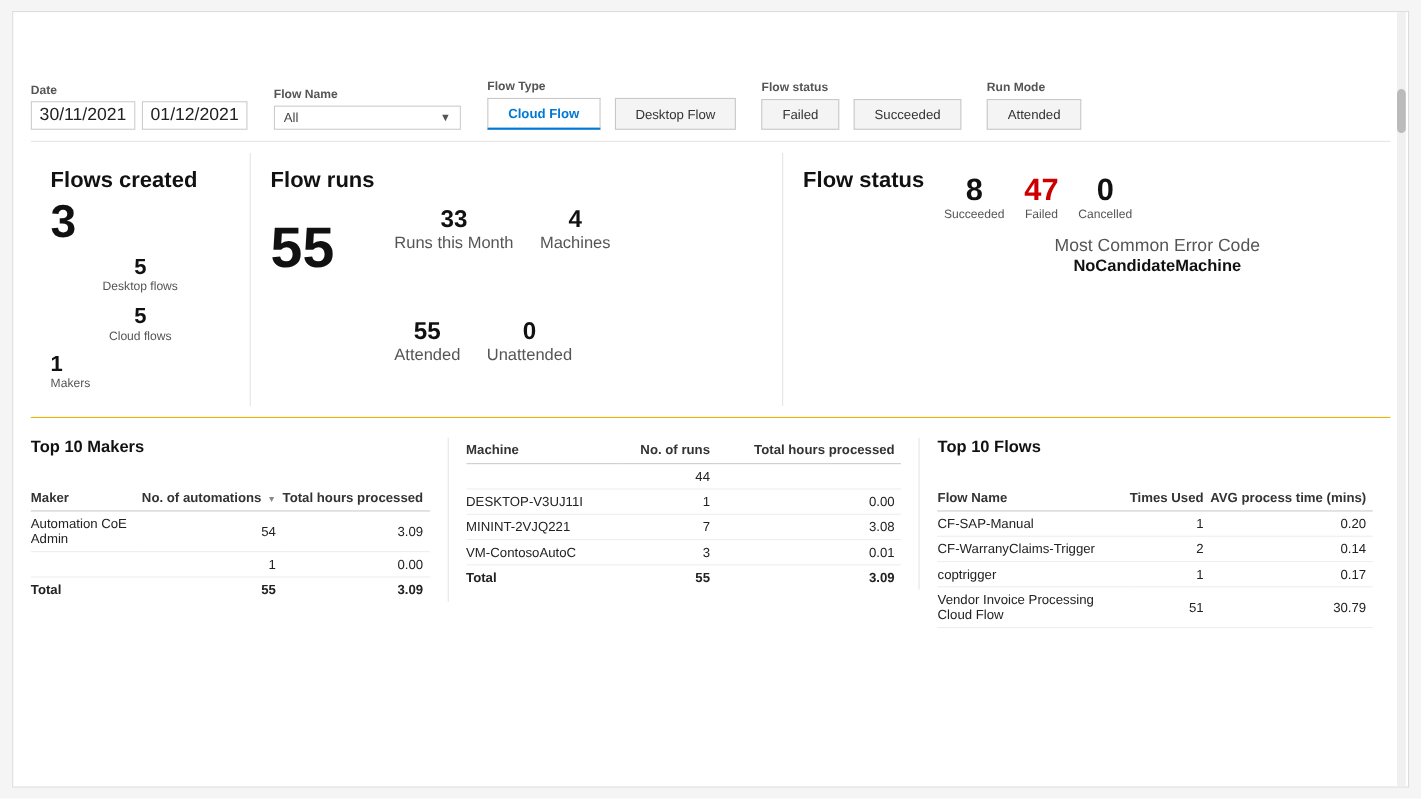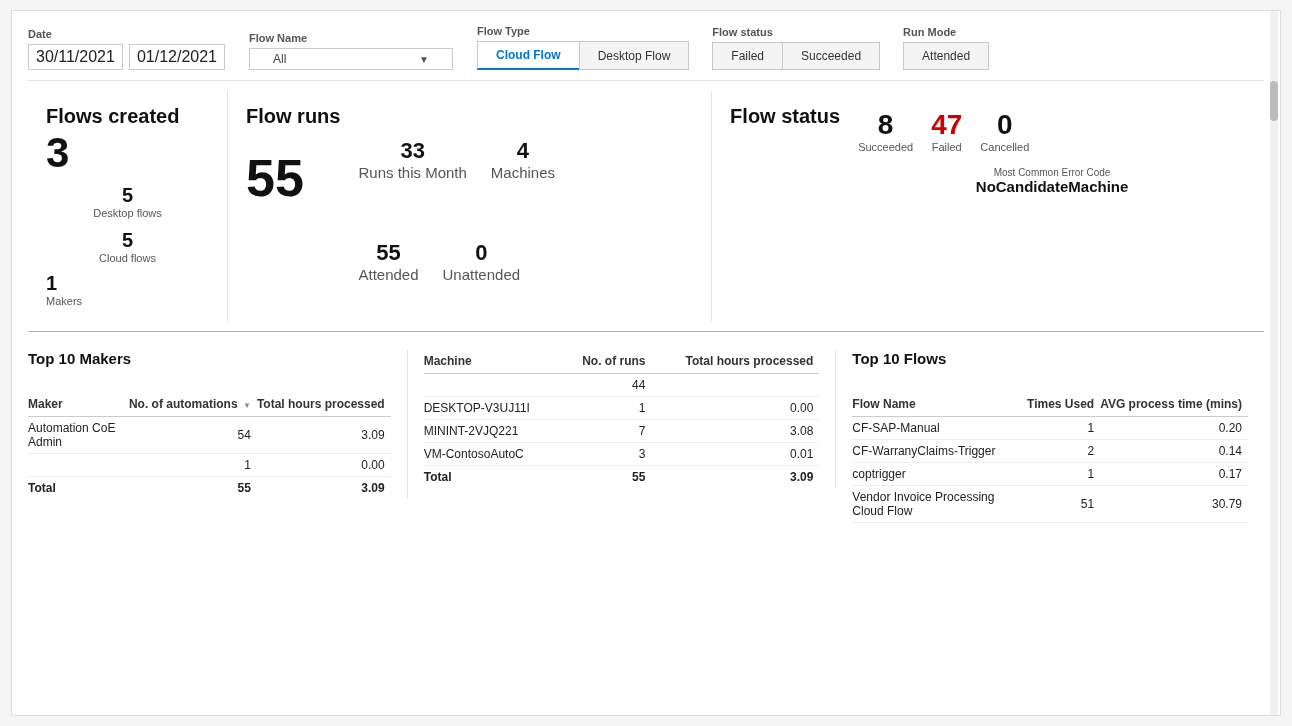--- a/index.html
+++ b/index.html
@@ -21,20 +21,21 @@
     }
 
     
     .filter-row {
       display: flex;
       align-items: flex-end;
       gap: 24px;
       margin-bottom: 10px;
       padding-bottom: 10px;
       border-bottom: 1px solid #e5e5e5;
+      margin-top: 48px;
     }
     .filter-group {
       display: flex;
       flex-direction: column;
       gap: 4px;
     }
     .filter-label {
       font-size: 11px;
       color: #555;
       font-weight: 600;
@@ -48,38 +49,38 @@
       border: 1px solid #ccc;
       padding: 3px 7px;
       font-size: 16px;
       color: #222;
       background: #fff;
     }
     .flow-name-select {
       display: flex;
       align-items: center;
       border: 1px solid #ccc;
-      padding: 3px 23px;
+      padding: 3px 8px;
       font-size: 12px;
       color: #444;
       background: #fff;
-      width: 204px;
+      width: 170px;
       justify-content: space-between;
     }
     .chevron { font-size: 10px; color: #555; }
 
     
     .filter-buttons-group {
       display: flex;
       flex-direction: column;
       gap: 4px;
     }
     .filter-buttons {
       display: flex;
-      gap: 0;
+      gap: 14px;
     }
     .filter-btn {
       border: 1px solid #c8c8c8;
       background: #f4f4f4;
       padding: 6px 18px;
       font-size: 12px;
       color: #333;
       cursor: pointer;
       margin-right: -1px;
     }
@@ -151,21 +152,21 @@
     .fs-col {
       display: flex;
       flex-direction: column;
       align-items: center;
     }
     .fs-num { font-size: 28px; font-weight: 700; color: #111; }
     .fs-num.red { color: #c00; }
     .fs-label { font-size: 11px; color: #555; }
     .fs-error-row {
       margin-top: 14px;
-      font-size: 10px;
+      font-size: 16px;
       color: #555;
       text-align: center;
     }
     .fs-error-code {
       font-size: 15px;
       font-weight: 700;
       color: #111;
       text-align: center;
     }
 

